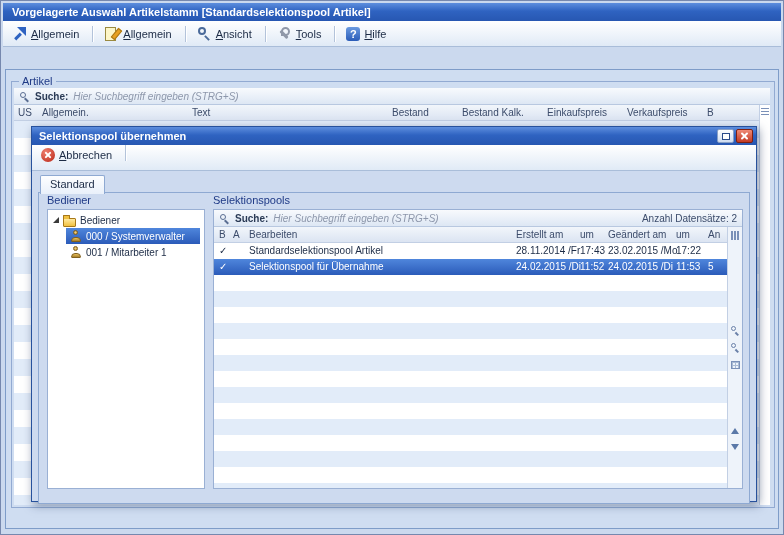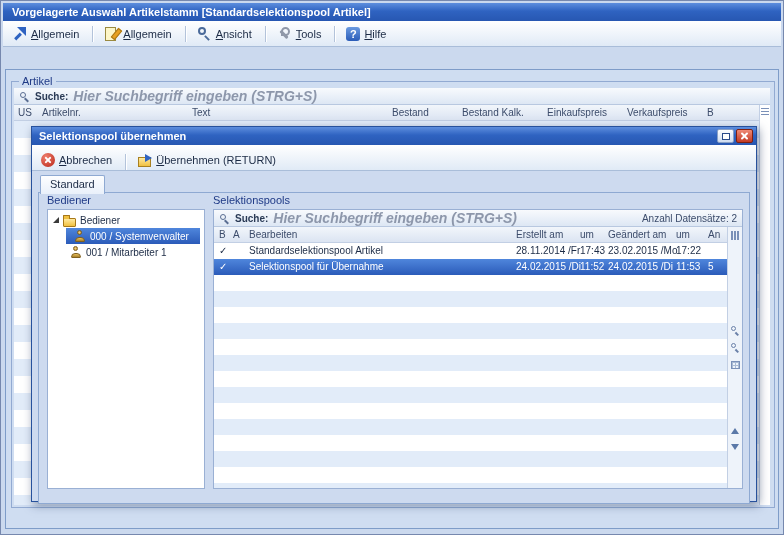--- a/index.html
+++ b/index.html
@@ -20,41 +20,41 @@
   .tab.active{height:19px;line-height:18px;background:linear-gradient(#fdfeff,#e9f0fa);}
 
   .content-frame{left:4px;top:68px;width:774px;height:460px;border:1px solid #7e9cc8;background:#cfddf1;box-sizing:border-box;}
 
   
   .artikel-group{left:10px;top:80px;width:762px;height:425px;border:1px solid #92aad2;}
   .grp-label-main{left:18px;top:74px;background:#cfddf1;padding:0 3px;color:#1f3a86;z-index:1;}
   .search-row{background:linear-gradient(#f8fafd,#dde7f4);border-bottom:1px solid #b8c8e0;box-sizing:border-box;display:flex;align-items:center;padding:0 5px;gap:5px;font-size:10px;}
   .a-search{left:13px;top:87px;width:756px;height:17px;}
   .search-label{font-weight:bold;color:#2a3a55;}
-  .search-input{border:none;background:transparent;outline:none;font-family:"Liberation Sans",sans-serif;font-size:14px;padding:0;flex:1;color:#1c2b45;font-weight:bold;}
+  .search-input{border:none;background:transparent;outline:none;font-family:"Liberation Sans",sans-serif;font-size:10px;padding:0;flex:1;color:#1c2b45;}
   .search-input::placeholder{color:#8d97ab;font-style:italic;}
   .hdr-row{background:linear-gradient(#f2f6fb,#dbe4f2);border-bottom:1px solid #c2cfe4;font-size:10px;color:#3c4c6b;box-sizing:border-box;}
   .a-header{left:13px;top:104px;width:745px;height:16px;}
   .mcell{position:absolute;top:0;height:16px;line-height:16px;white-space:nowrap;}
   .mc0{left:4px;}.mc1{left:28px;}.mc2{left:178px;}.mc3{left:378px;}.mc4{left:448px;}.mc5{left:533px;}.mc6{left:613px;}.mc7{left:693px;}
   .a-stripes{left:13px;top:120px;width:745px;height:384px;background:repeating-linear-gradient(180deg,#e2ecf9 0 17px,#ffffff 17px 34px);}
   .a-strip{left:758px;top:104px;width:11px;height:400px;background:#fff;border-left:1px solid #c2cfe4;box-sizing:border-box;}
   .a-strip-btn{margin:3px auto 0;width:8px;height:7px;background:repeating-linear-gradient(180deg,#7a90b8 0 1px,transparent 1px 3px);}
 
   
   .dialog{left:30px;top:125px;width:726px;height:376px;background:#cddaef;border:1px solid #27519c;box-sizing:border-box;box-shadow:2px 3px 9px rgba(25,45,85,.5);z-index:10;}
   .dlg-title{position:absolute;left:0;top:0;width:724px;height:18px;background:linear-gradient(180deg,#5d8ede 0%,#2f63c1 45%,#2757b2 100%);color:#fff;font-weight:bold;line-height:18px;padding-left:7px;box-sizing:border-box;}
   .dlg-btns{position:absolute;right:3px;top:2px;display:flex;gap:2px;}
   .dlg-btn{width:17px;height:14px;border:1px solid #89a0c6;border-radius:2px;background:linear-gradient(#fefeff,#cfdcf0);position:relative;box-sizing:border-box;}
   .dlg-btn.restore::before{content:"";position:absolute;left:4px;top:3px;width:6px;height:5px;border:1px solid #2a4a8a;background:#fff;}
   .dlg-btn.close{background:linear-gradient(#ef8a76,#c23a24);border-color:#7e1f12;}
   .dlg-btn.close::before,.dlg-btn.close::after{content:"";position:absolute;left:3px;top:5px;width:9px;height:2px;background:#fff;border-radius:1px;}
   .dlg-btn.close::before{transform:rotate(45deg);}
   .dlg-btn.close::after{transform:rotate(-45deg);}
-  .dlg-toolbar{position:absolute;left:0;top:18px;width:724px;height:26px;background:linear-gradient(#ffffff,#e0eaf6);border-bottom:1px solid #a9bdd9;display:flex;align-items:flex-end;padding:0 4px;box-sizing:border-box;gap:2px;}
+  .dlg-toolbar{position:absolute;left:0;top:18px;width:724px;height:26px;background:linear-gradient(#ffffff,#e0eaf6);border-bottom:1px solid #a9bdd9;display:flex;align-items:flex-start;padding:0 4px;box-sizing:border-box;gap:2px;}
   .dlg-tab{position:absolute;left:8px;top:48px;height:18px;line-height:17px;padding:0 9px;background:linear-gradient(#fdfeff,#e9f0fa);border:1px solid #8ea9d2;border-bottom:none;border-radius:2px 2px 0 0;z-index:2;}
   .dlg-panel{position:absolute;left:6px;top:65px;width:712px;height:312px;border:1px solid #8ea9d2;background:#cddaef;box-sizing:border-box;}
   .grp-label{position:absolute;top:1px;color:#1f3a86;}
 
   .bed-box{position:absolute;left:8px;top:16px;width:158px;height:280px;background:#fff;border:1px solid #9ab0d4;box-sizing:border-box;}
   .tree-row{position:absolute;left:0;width:154px;height:16px;display:flex;align-items:center;gap:4px;font-size:10px;}
   .tree-sel{position:absolute;left:18px;top:18px;width:134px;height:16px;background:linear-gradient(#4f86dc,#2b5bb9);}
   .expander{width:0;height:0;border-right:6px solid #3a3a3a;border-top:6px solid transparent;flex:0 0 auto;}
   .ico-folder{width:13px;height:11px;position:relative;flex:0 0 auto;}
   .ico-folder::before{content:"";position:absolute;left:0;top:3px;width:11px;height:7px;background:linear-gradient(#ffe9a0,#f0c040);border:1px solid #a87818;border-radius:1px;}
@@ -147,21 +147,21 @@
   <div class="abs grp-label-main">Artikel</div>
 
   <div class="abs search-row a-search">
     <span class="mag"></span>
     <span class="search-label">Suche:</span>
     <input class="search-input" type="text" placeholder="Hier Suchbegriff eingeben (STRG+S)" style="">
   </div>
 
   <div class="abs hdr-row a-header">
     <span class="mcell mc0">US</span>
-    <span class="mcell mc1">Artikelnr.</span>
+    <span class="mcell mc1">Allgemein.</span>
     <span class="mcell mc2">Text</span>
     <span class="mcell mc3">Bestand</span>
     <span class="mcell mc4">Bestand Kalk.</span>
     <span class="mcell mc5">Einkaufspreis</span>
     <span class="mcell mc6">Verkaufspreis</span>
     <span class="mcell mc7">B</span>
   </div>
 
   <div class="abs a-stripes"></div>
   <div class="abs a-strip">
@@ -177,41 +177,37 @@
       <div class="dlg-btn restore"></div>
       <div class="dlg-btn close"></div>
     </div>
 
     <div class="dlg-toolbar">
       <div class="tb-btn">
         <span class="ico-cancel"></span>
         <span class="ak">Abbrechen</span>
       </div>
       <div class="tb-sep"></div>
-      <div class="tb-btn">
-        <span class="ico ico-accept"></span>
-        <span class="ak">Übernehmen (RETURN)</span>
-      </div>
     </div>
 
     <div class="dlg-tab">
       <span>Standard</span>
     </div>
 
     <div class="dlg-panel">
 
       <div class="grp-label" style="left:8px;">Bediener</div>
       <div class="bed-box">
         <div class="tree-row" style="top:2px;padding-left:5px;">
           <span class="expander"></span>
           <span class="ico-folder"></span>
           <span>Bediener</span>
         </div>
         <div class="tree-sel"></div>
-        <div class="tree-row" style="top:18px;padding-left:10px;color:#fff;z-index:1;margin-left:16px;">
+        <div class="tree-row" style="top:18px;padding-left:22px;color:#fff;z-index:1;">
           <span class="ico-user"></span>
           <span>000 / Systemverwalter</span>
         </div>
         <div class="tree-row" style="top:34px;padding-left:22px;">
           <span class="ico-user"></span>
           <span>001 / Mitarbeiter 1</span>
         </div>
       </div>
 
       <div class="grp-label" style="left:174px;">Selektionspools</div>

